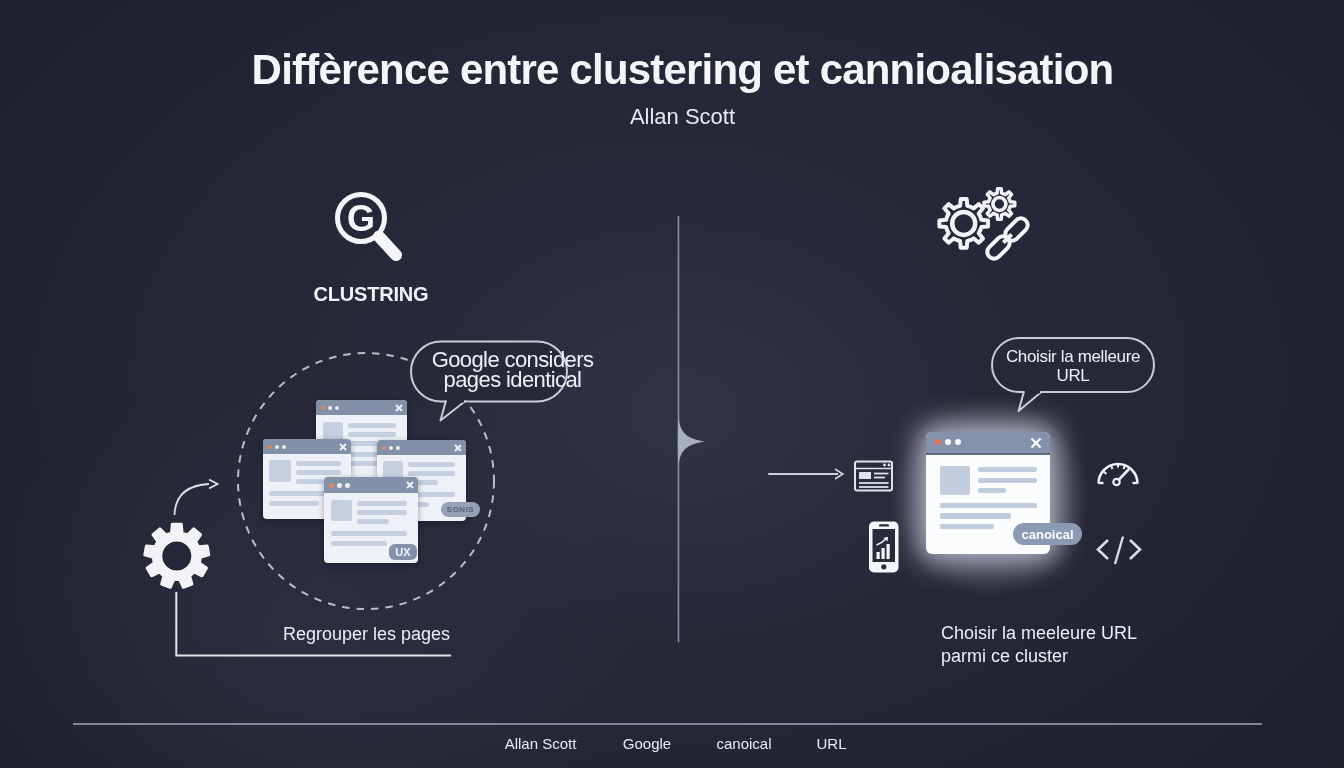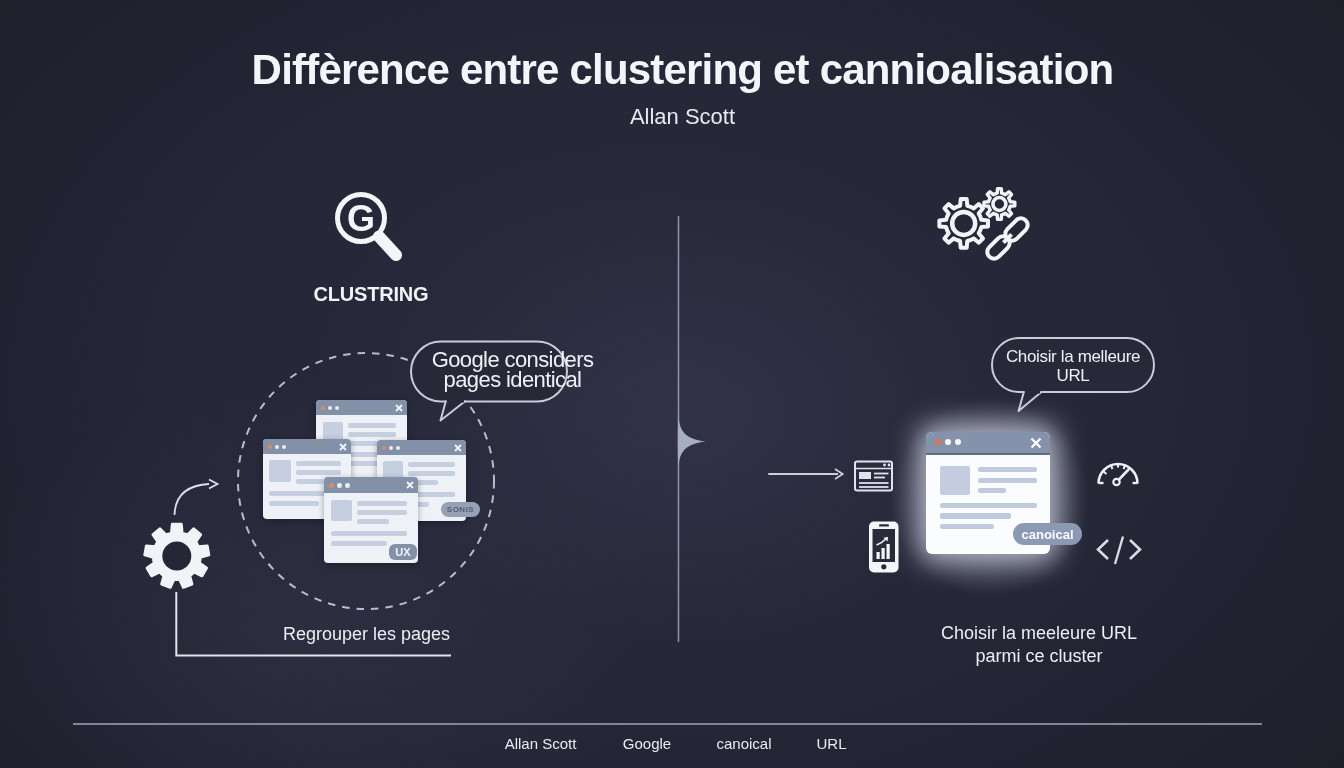--- a/index.html
+++ b/index.html
@@ -7,21 +7,21 @@
   #stage{position:absolute;top:0;left:0;width:1344px;height:768px;
     background:
       radial-gradient(ellipse 430px 320px at 690px 420px, rgba(72,74,104,0.26), rgba(72,74,104,0) 70%),
       radial-gradient(ellipse 500px 380px at 300px 640px, rgba(70,68,98,0.25), rgba(70,68,98,0) 70%),
       radial-gradient(ellipse 900px 620px at 660px 380px, #2a2b3d 0%, #252636 55%, #1e1f2b 100%);
     overflow:hidden;}
   .abs{position:absolute;}
   .ttl{left:21px;right:0;top:46px;text-align:center;font-size:42px;font-weight:bold;color:#f4f5f8;letter-spacing:-0.8px;}
   .sub{left:21px;right:0;top:104px;text-align:center;font-size:22px;color:#e8eaf0;}
   .h2{font-size:20px;font-weight:bold;color:#f2f3f7;letter-spacing:-0.2px;white-space:nowrap;transform:translateX(-50%);}
-  .cap{font-size:18px;color:#eceef3;white-space:nowrap;transform:translateX(-50%);text-align:center;}
+  .cap{font-size:18px;color:#eceef3;white-space:nowrap;transform:translateX(-50%);text-align:left;}
   .bubtxt{color:#eef0f5;text-align:center;transform:translateX(-50%);}
   
   .win{position:absolute;border-radius:4px;background:#eef1f6;box-shadow:0 2px 6px rgba(10,12,20,0.35);}
   .dot{position:absolute;border-radius:50%;}
   .bar{position:absolute;border-radius:2px;background:#c5cfe0;}
   .pill{position:absolute;display:flex;align-items:center;justify-content:center;font-weight:bold;}
 </style>
 </head>
 <body>
 <div id="stage">

